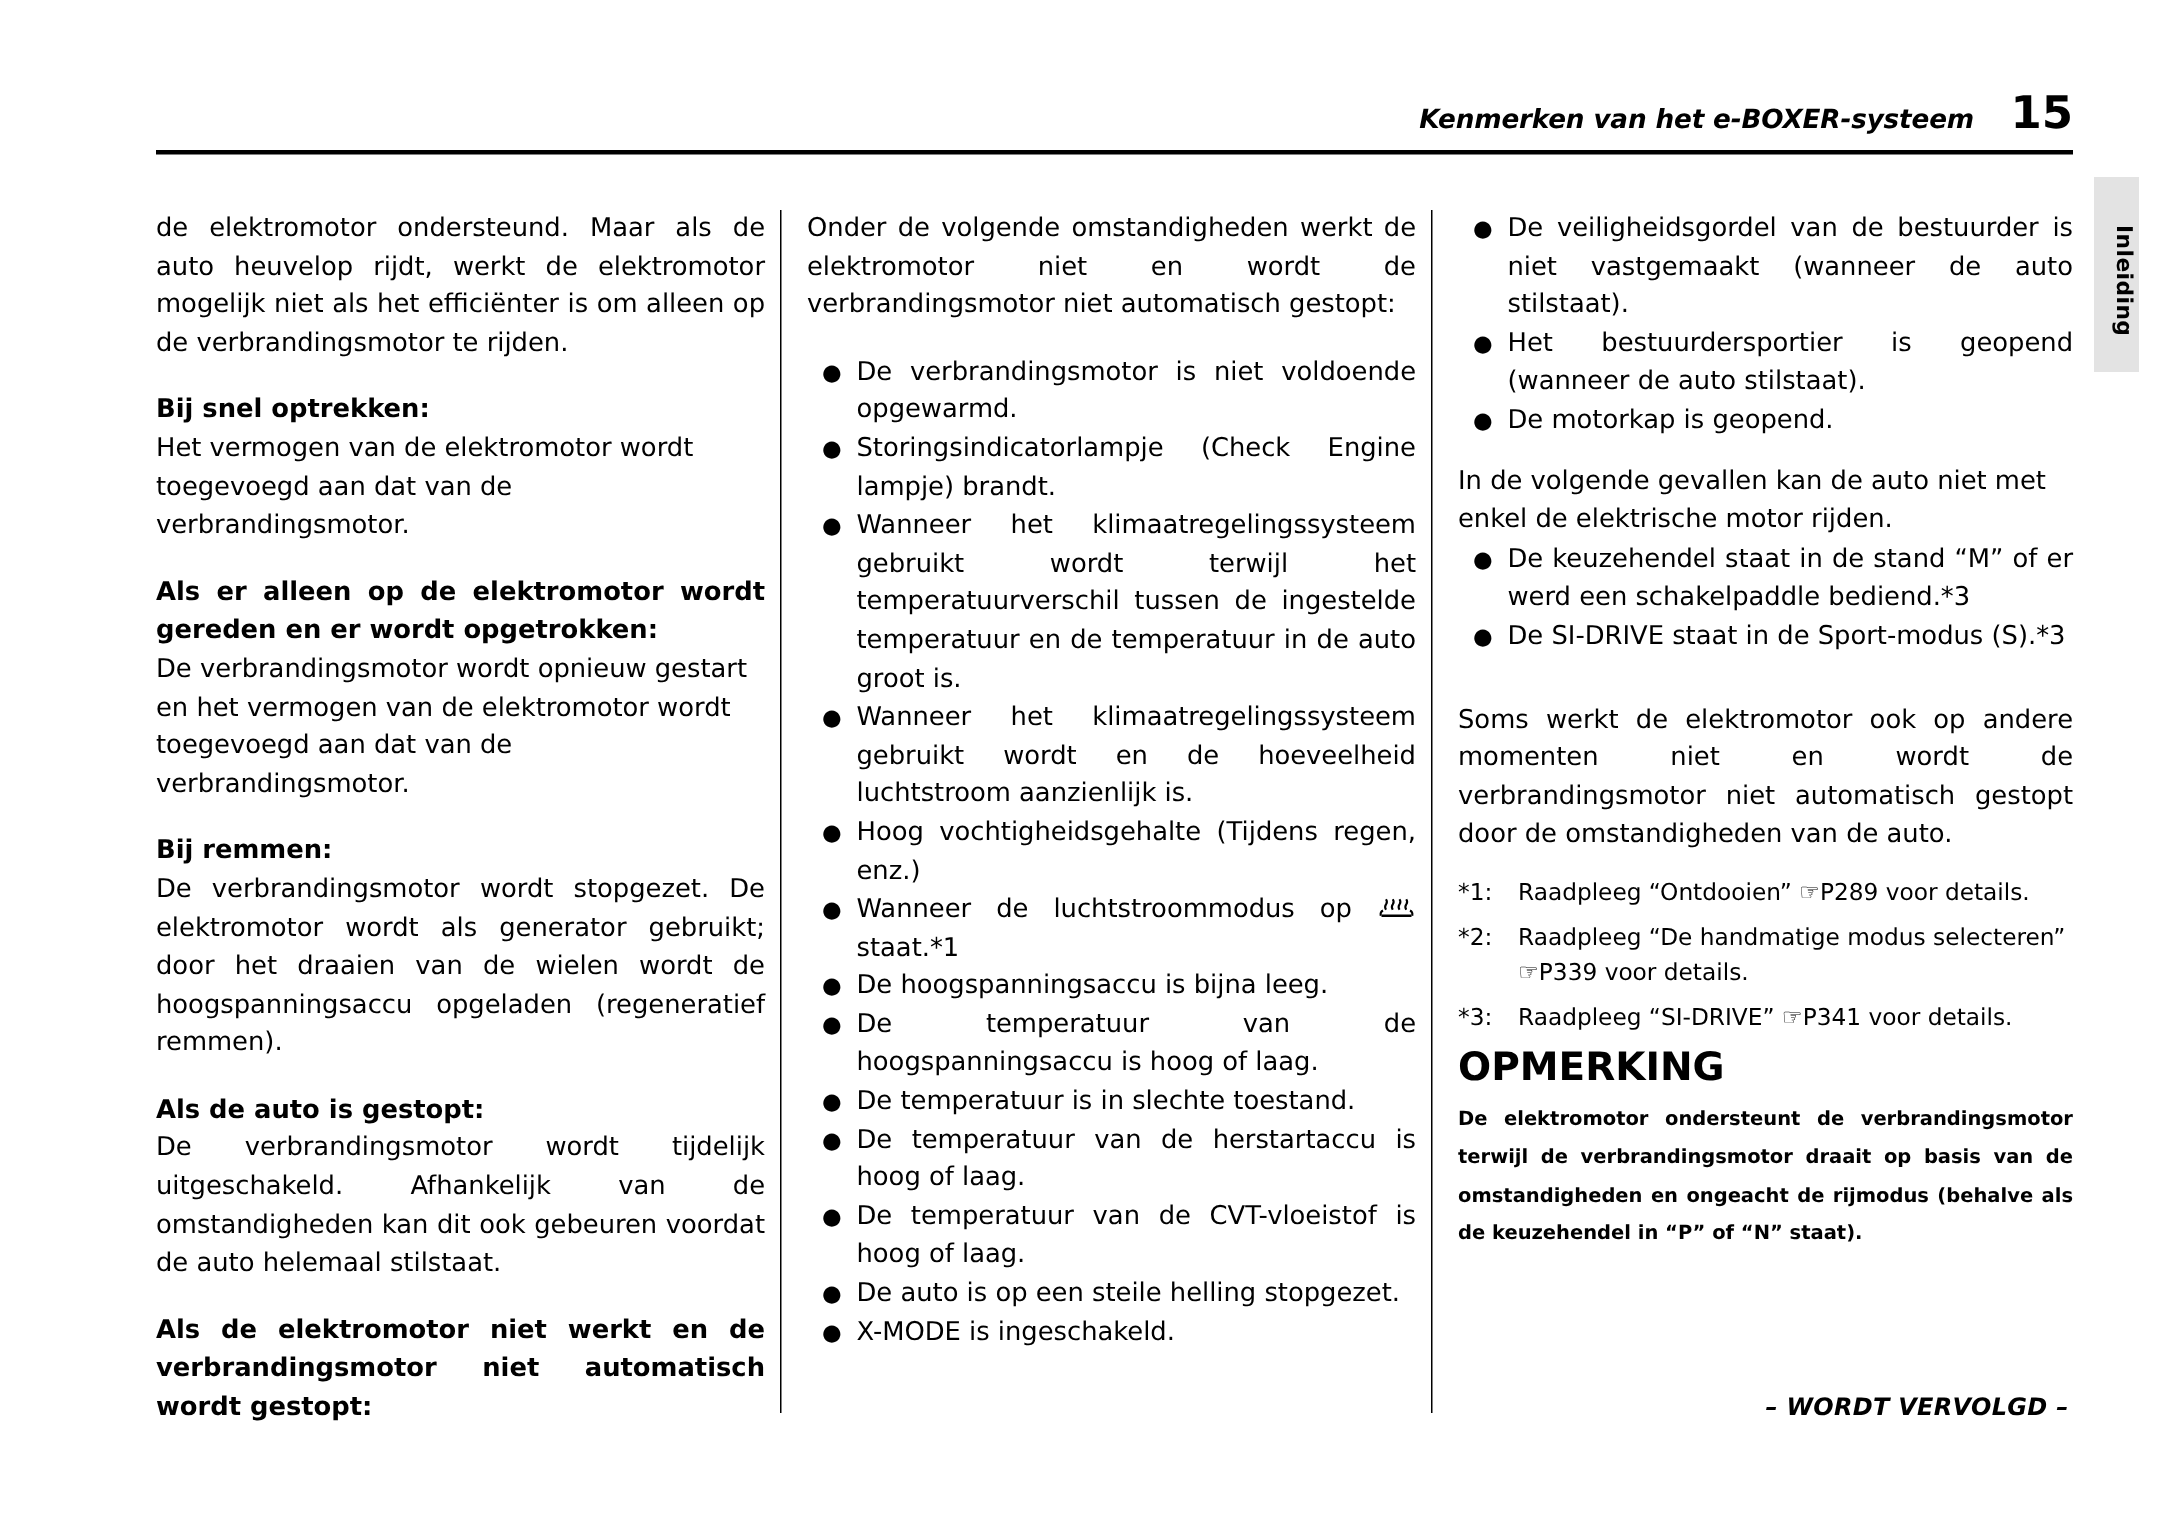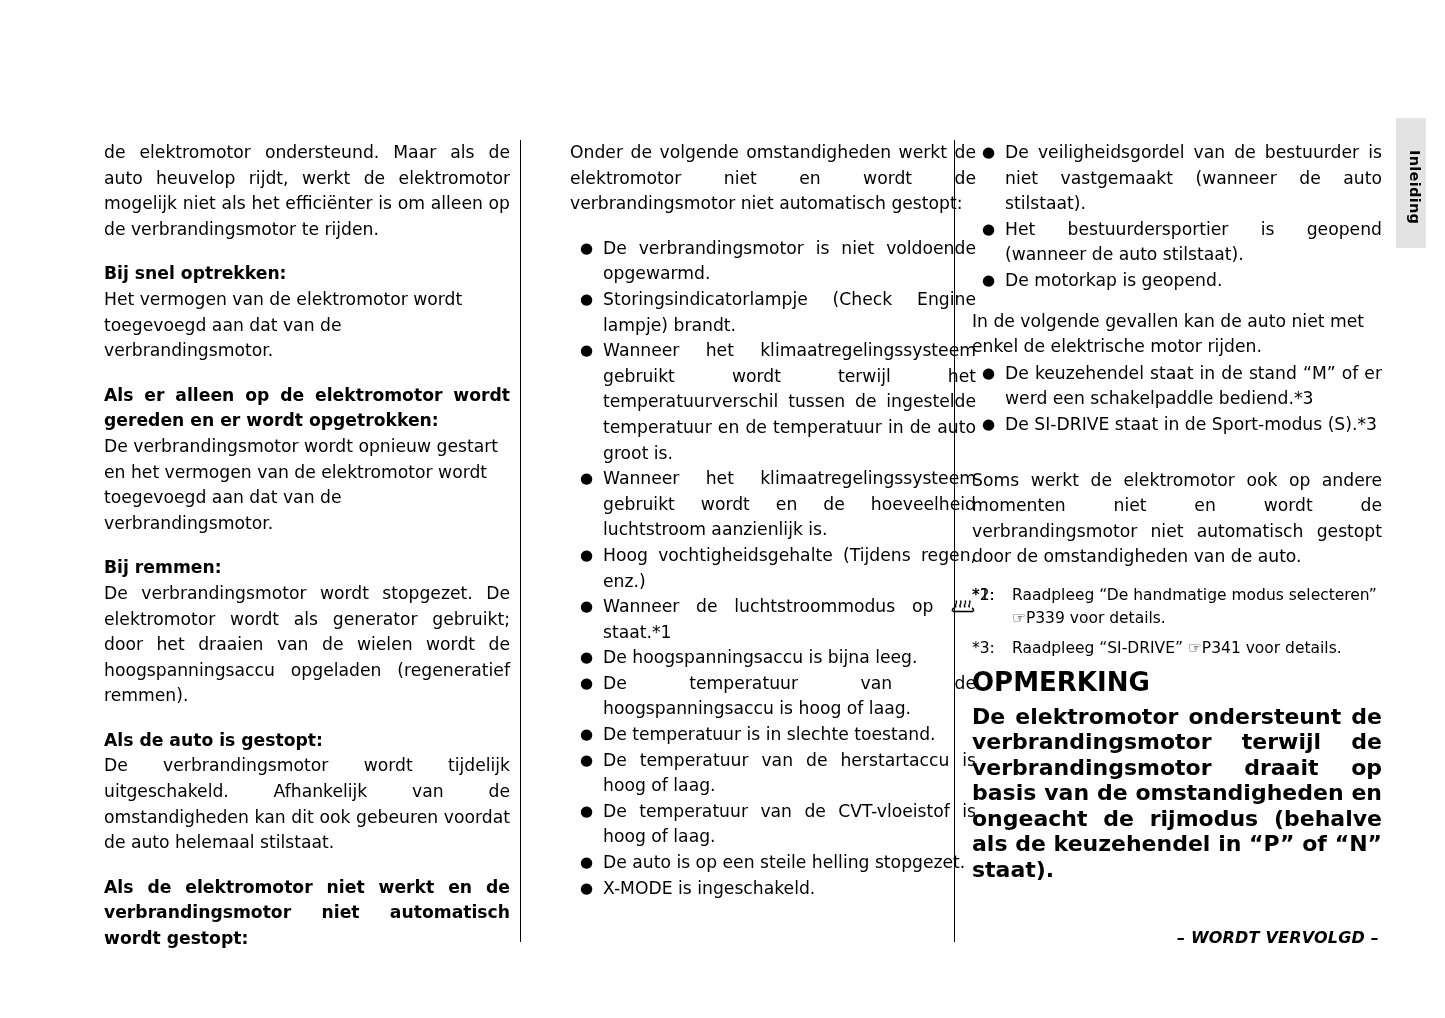--- a/index.html
+++ b/index.html
@@ -78,21 +78,21 @@
   }
 
   
   .col {
     position: absolute;
     top: 140px;
     font-size: 17.2px;
     line-height: 25.6px;
   }
   .col1 { left: 104px;  width: 406px; }
-  .col2 { left: 538px;  width: 406px; margin-left: 32px; }
+  .col2 { left: 538px;  width: 406px; }
   .col3 { left: 972px;  width: 410px; }
 
   .divider {
     position: absolute;
     top: 140px;
     width: 1px;
     background: #000;
     height: 802px;
   }
   .divider-1 { left: 520px; }
@@ -148,21 +148,21 @@
   }
 
   .note-title {
     font-size: 26px;
     font-weight: bold;
     margin-top: 6px;
     margin-bottom: 8px;
   }
   .note-body {
     font-weight: bold;
-    font-size: 22px;
+    font-size: 13px;
     line-height: 25.6px;
     text-align: justify;
   }
 
   .footer {
     position: absolute;
     right: 66px;
     top: 928px;
     font-style: italic;
     font-weight: bold;
@@ -175,20 +175,25 @@
     height: 17px;
     vertical-align: -3px;
     position: relative;
   }
 </style>
 </head>
 <body>
 
 <div class="page">
 
+  <div class="header">
+    <div class="header-rule"></div>
+    <div class="header-title">Kenmerken van het e-BOXER-systeem</div>
+    <div class="header-pageno">15</div>
+  </div>
 
   <div class="side-tab"></div>
   <div class="side-tab-label">Inleiding</div>
 
   <div class="divider divider-1"></div>
   <div class="divider divider-2"></div>
 
   <div class="col col1">
     <p class="para">de elektromotor ondersteund. Maar als de auto heuvelop rijdt, werkt de elektromotor mogelijk niet als het efficiënter is om alleen op de verbrandingsmotor te rijden.</p>
 
@@ -254,20 +259,21 @@
     <ul style="margin-top:1px;">
       <li><span class="bullet">●</span><span class="li-text">De keuzehendel staat in de stand “M” of er werd een schakelpaddle bediend.*3</span></li>
       <li><span class="bullet">●</span><span class="li-text">De SI-DRIVE staat in de Sport-modus (S).*3</span></li>
     </ul>
 
     <p style="margin-top:30px;">Soms werkt de elektromotor ook op andere momenten niet en wordt de verbrandingsmotor niet automatisch gestopt door de omstandigheden van de auto.</p>
 
     <div style="margin-top:14px;">
       <p class="hanging">
         <span class="tag">*1:</span>
+        <span>Raadpleeg “Ontdooien” ☞P289 voor details.</span>
       </p>
       <p class="hanging" style="margin-top:7px;">
         <span class="tag">*2:</span>
         <span>Raadpleeg “De handmatige modus selecteren” ☞P339 voor details.</span>
       </p>
       <p class="hanging" style="margin-top:7px;">
         <span class="tag">*3:</span>
         <span>Raadpleeg “SI-DRIVE” ☞P341 voor details.</span>
       </p>
     </div>

